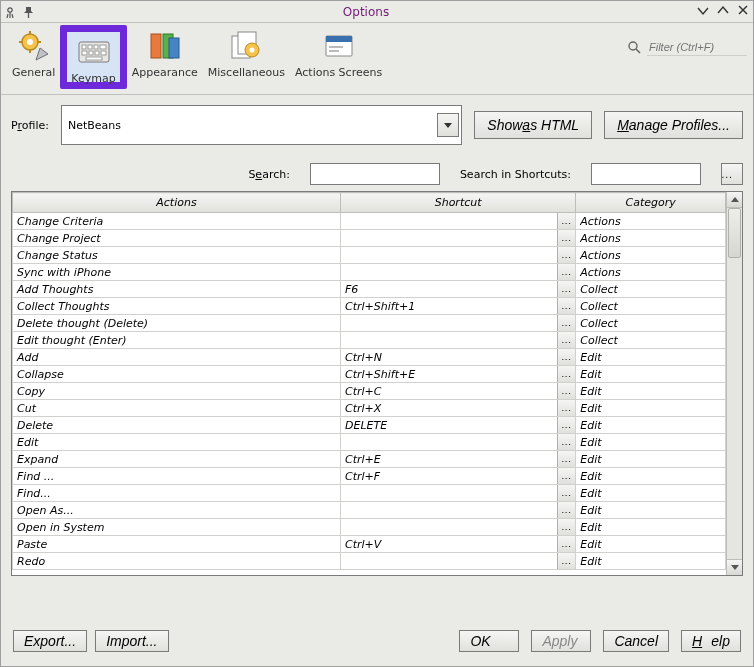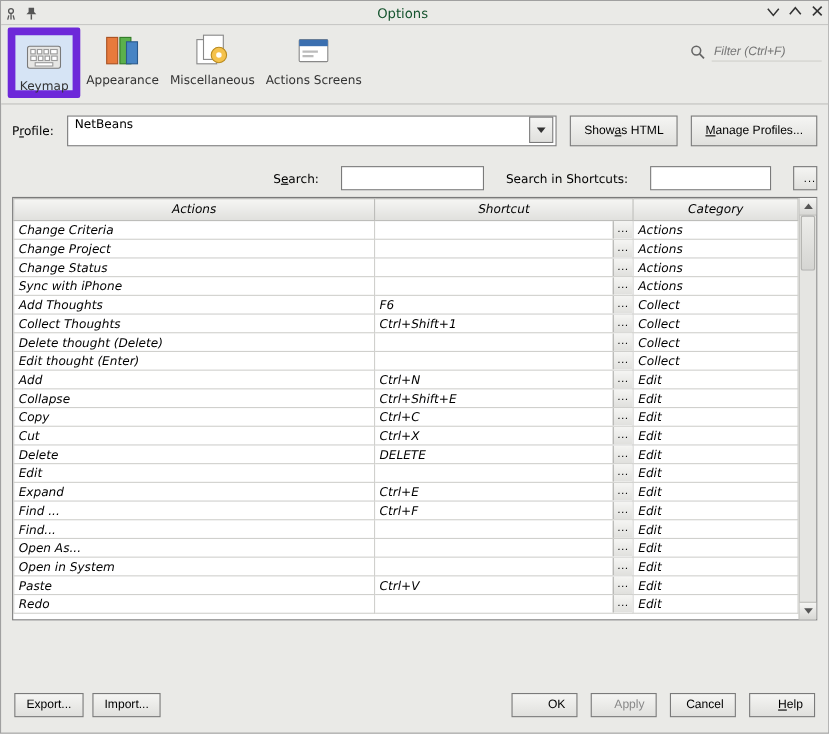--- a/index.html
+++ b/index.html
@@ -14,21 +14,21 @@
     display:flex; flex-direction:column;
   }
   
   .titlebar {
     height:22px;
     background:#eaeae7;
     border-bottom:1px solid #c0c0bd;
     display:flex; align-items:center;
     padding:0 4px;
     font-size:12px;
-    color:#14532d;
+    color:#701a75;
   }
   .titlebar .left { display:flex; gap:6px; align-items:center; }
   .titlebar .center { flex:1; text-align:center; }
   .titlebar .right { display:flex; gap:8px; align-items:center; font-size:13px;}
   .titlebar .tbicon { width:12px; height:12px; display:inline-block; }
   
   .toolbar {
     height:72px;
     background:#eaeae7;
     border-bottom:1px solid #c0c0bd;
@@ -67,41 +67,41 @@
     border-bottom:1px solid #cfcfcb;
   }
   
   .content { flex:1; padding:10px 10px 4px 10px; display:flex; flex-direction:column; }
   .row { display:flex; align-items:center; }
   .profile-row { margin-bottom:10px; }
   .profile-row .lbl { width:50px; }
   .underline-letter { text-decoration: underline; }
   .drop {
     flex:1;
-    height:28px;
+    height:40px;
     background:#fff; border:1px solid #7a7a7a;
-    display:flex; align-items:flex-start; padding:0 2px 0 6px;
+    display:flex; align-items:center; padding:0 2px 0 6px;
   }
   .drop .arrow {
     width:22px; height:24px;
     border:1px solid #7a7a7a;
     background:linear-gradient(#f5f5f3,#e0e0dd);
     display:flex; align-items:center; justify-content:center;
     margin-left:auto;
   }
   .drop .arrow::after{
     content:""; border-left:4px solid transparent; border-right:4px solid transparent; border-top:5px solid #333;
   }
   .btn {
     height:28px;
     padding:0 12px;
     background:linear-gradient(#f5f5f3,#e0e0dd);
     border:1px solid #7a7a7a;
-    cursor:pointer; font-size:11px;
-    display:inline-flex; align-items:center; justify-content:flex-end;
+    cursor:pointer; font-size:14px;
+    display:inline-flex; align-items:center; justify-content:space-between;font-style:italic;
   }
   .btn.small { height:22px; padding:0 10px; }
   .btn.square { width:22px; height:22px; padding:0; }
   .btn.dots::after{ content:"..."; font-size:10px; letter-spacing:1px;}
   .btn:disabled { color:#888; }
   .gap { width:12px; }
   .search-row { margin:8px 0 6px 0; justify-content:flex-end; gap:20px; }
   .search-row label { }
   .txtinput { height:22px; border:1px solid #7a7a7a; background:#fff; padding:0 4px; font-size:11px;}
   .table-wrap { border:1px solid #7a7a7a; background:#fff; height:385px; display:flex; }
@@ -188,20 +188,36 @@
           <path d="M1 9 L6 3 L11 9" fill="none" stroke="#333" stroke-width="1.4"></path>
         </svg></span>
     <span><svg width="12" height="12" viewBox="0 0 12 12">
           <line x1="2" y1="2" x2="10" y2="10" stroke="#333" stroke-width="1.4"></line>
           <line x1="10" y1="2" x2="2" y2="10" stroke="#333" stroke-width="1.4"></line>
         </svg></span>
   </div>
 </div>
 
 <div class="toolbar">
+  <div class="tabbtn">
+    <span class="tabicon">
+      <svg viewBox="0 0 32 32">
+          <circle cx="12" cy="12" r="8" fill="#f5c24c" stroke="#b88a1f" stroke-width="1.5"></circle>
+          <circle cx="12" cy="12" r="3" fill="#fff"></circle>
+          <g stroke="#b88a1f" stroke-width="2">
+            <line x1="12" y1="1" x2="12" y2="5"></line>
+            <line x1="12" y1="19" x2="12" y2="23"></line>
+            <line x1="1" y1="12" x2="5" y2="12"></line>
+            <line x1="19" y1="12" x2="23" y2="12"></line>
+          </g>
+          <path d="M18 30 L22 18 L30 24 Z" fill="#bfc3c8" stroke="#6c7075"></path>
+        </svg>
+    </span>
+    <span>General</span>
+  </div>
   <div class="tabbtn selected">
     <span class="tabicon">
       <svg viewBox="0 0 32 32">
         <rect x="1" y="6" width="30" height="20" rx="2" fill="#e6e6e4" stroke="#7a7a7a"></rect>
         <rect x="4" y="9" width="4" height="4" fill="#fff" stroke="#999"></rect>
           <rect x="10" y="9" width="4" height="4" fill="#fff" stroke="#999"></rect>
           <rect x="16" y="9" width="4" height="4" fill="#fff" stroke="#999"></rect>
           <rect x="22" y="9" width="6" height="4" fill="#fff" stroke="#999"></rect>
         <rect x="4" y="15" width="5" height="4" fill="#fff" stroke="#999"></rect>
           <rect x="11" y="15" width="4" height="4" fill="#fff" stroke="#999"></rect>

